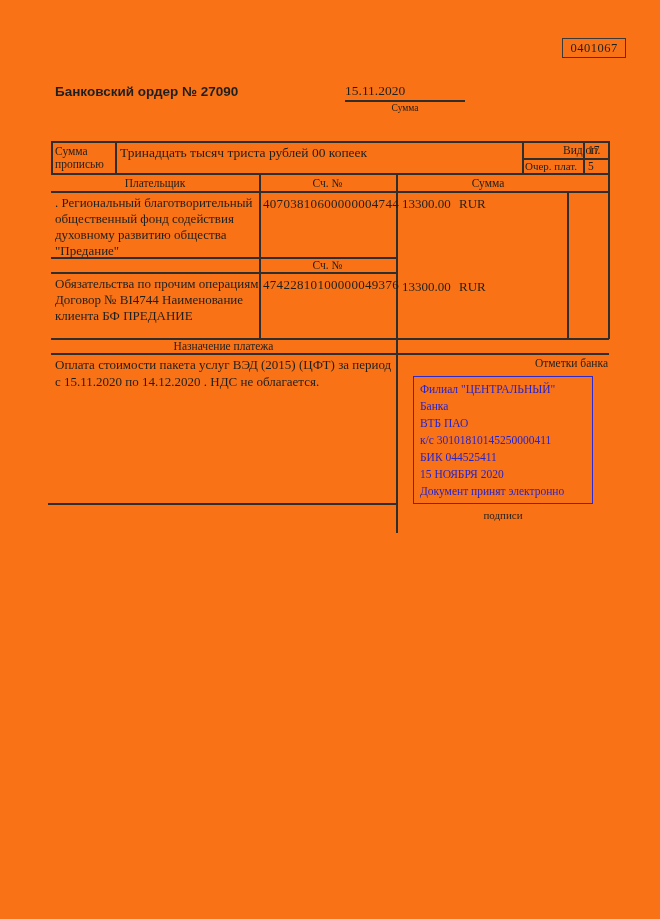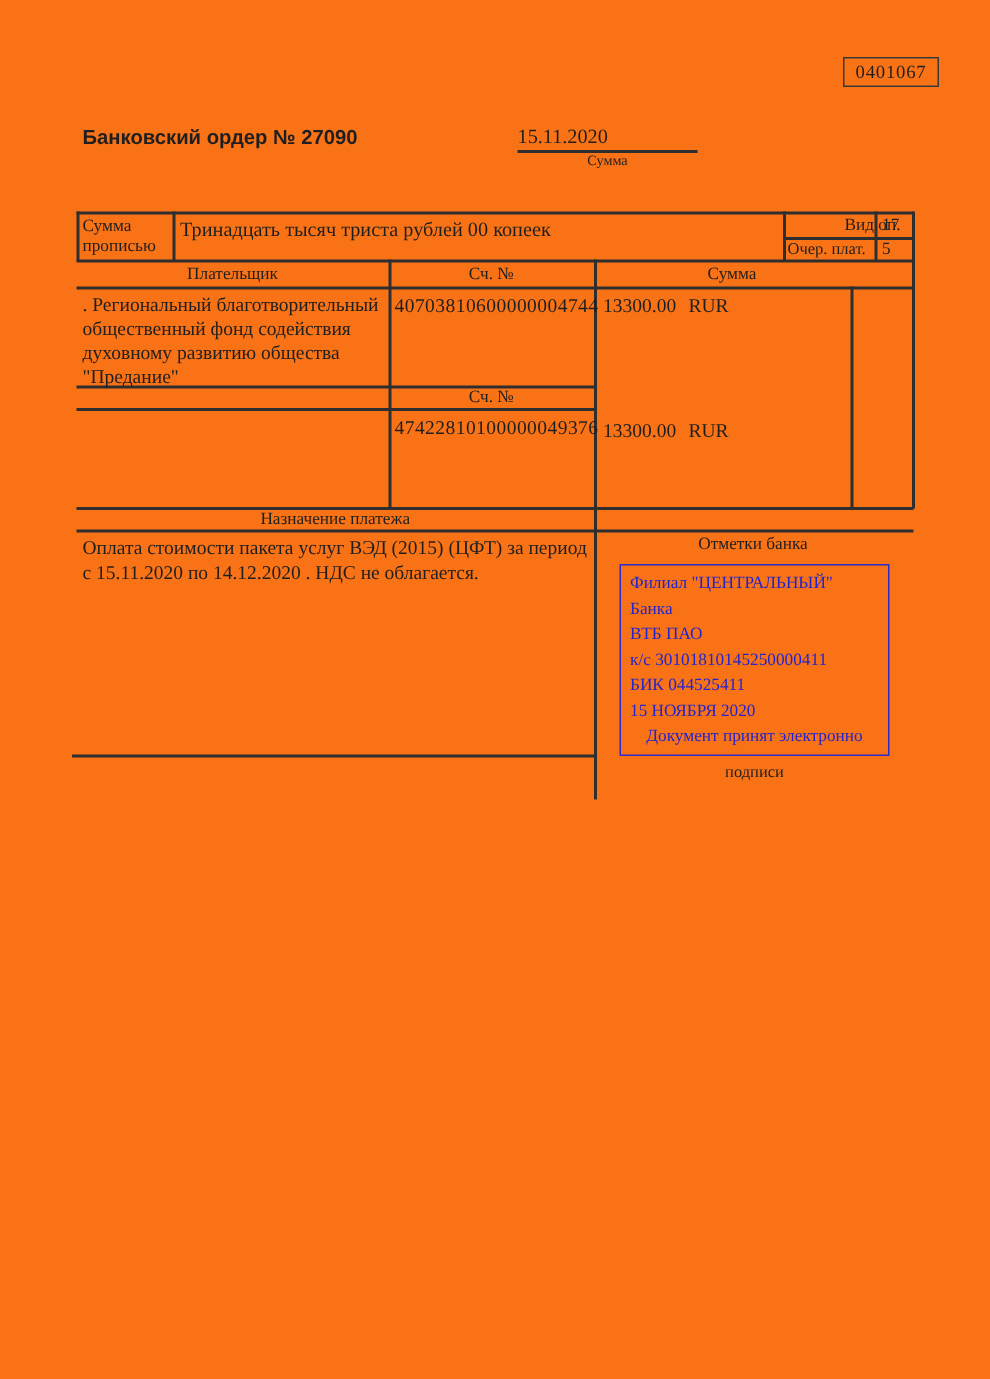--- a/index.html
+++ b/index.html
@@ -19,21 +19,21 @@
   .date-label{position:absolute;left:345px;top:103px;width:120px;text-align:center;font-size:9.5px;}
   .cell-label{font-size:11.5px;line-height:13px;}
   .ctr{text-align:center;}
   .body-text{font-size:13px;line-height:16px;}
   .acc{font-size:13px;letter-spacing:0.3px;white-space:nowrap;}
   .amt{font-size:13px;word-spacing:5px;white-space:nowrap;}
   .stamp{position:absolute;left:413px;top:376px;width:180px;height:128px;
          border:1.6px solid #2b2bd0;box-sizing:border-box;padding:4px 6px 4px 6px;
          color:#2424cc;font-size:11.5px;line-height:17px;display:flex;flex-direction:column;}
   .stamp .spacer{height:8px;}
-  .stamp .foot{margin-top:auto;text-align:center;}
+  .stamp .foot{margin-top:auto;}
 </style>
 </head>
 <body>
 
 <div class="page">
 
   <div class="formcode">
     <span>0401067</span>
   </div>
 
@@ -71,27 +71,28 @@
   <div class="abs cell-label ctr" style="left:51px;top:177px;width:208px;">Плательщик</div>
   <div class="abs cell-label ctr" style="left:259px;top:177px;width:137px;">Сч. №</div>
   <div class="abs cell-label ctr" style="left:396px;top:177px;width:184px;">Сумма</div>
 
   <div class="abs body-text" style="left:55px;top:195px;width:202px;">. Региональный благотворительный общественный фонд содействия духовному развитию общества "Предание"</div>
   <div class="abs acc" style="left:263px;top:196px;">40703810600000004744</div>
   <div class="abs amt" style="left:402px;top:196px;">13300.00 RUR</div>
 
   <div class="abs cell-label ctr" style="left:259px;top:259px;width:137px;">Сч. №</div>
 
+  <div class="abs body-text" style="left:55px;top:276px;width:206px;">Обязательства по прочим операциям Договор № BI4744 Наименование клиента БФ ПРЕДАНИЕ</div>
   <div class="abs acc" style="left:263px;top:277px;">47422810100000049376</div>
   <div class="abs amt" style="left:402px;top:279px;">13300.00 RUR</div>
 
   <div class="abs cell-label ctr" style="left:51px;top:340px;width:345px;">Назначение платежа</div>
   <div class="abs body-text" style="left:55px;top:357px;width:340px;line-height:16.5px;">Оплата стоимости пакета услуг ВЭД (2015) (ЦФТ) за период с 15.11.2020 по 14.12.2020 . НДС не облагается.</div>
 
-  <div class="abs cell-label ctr" style="left:396px;top:357px;width:212px;">Отметки банка</div>
+  <div class="abs cell-label ctr" style="left:396px;top:357px;width:212px;text-align:right;">Отметки банка</div>
 
   <div class="stamp">
     <div>Филиал "ЦЕНТРАЛЬНЫЙ" Банка</div>
     <div>ВТБ ПАО</div>
     <div>к/с 30101810145250000411</div>
     <div>БИК 044525411</div>
     <div class="spacer"></div>
     <div>15 НОЯБРЯ 2020</div>
     <div class="foot">Документ принят электронно</div>
   </div>

